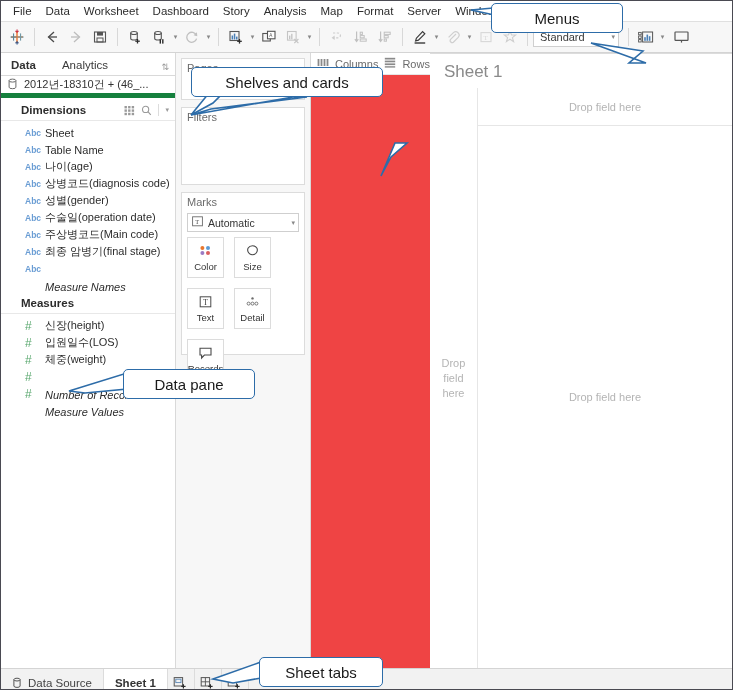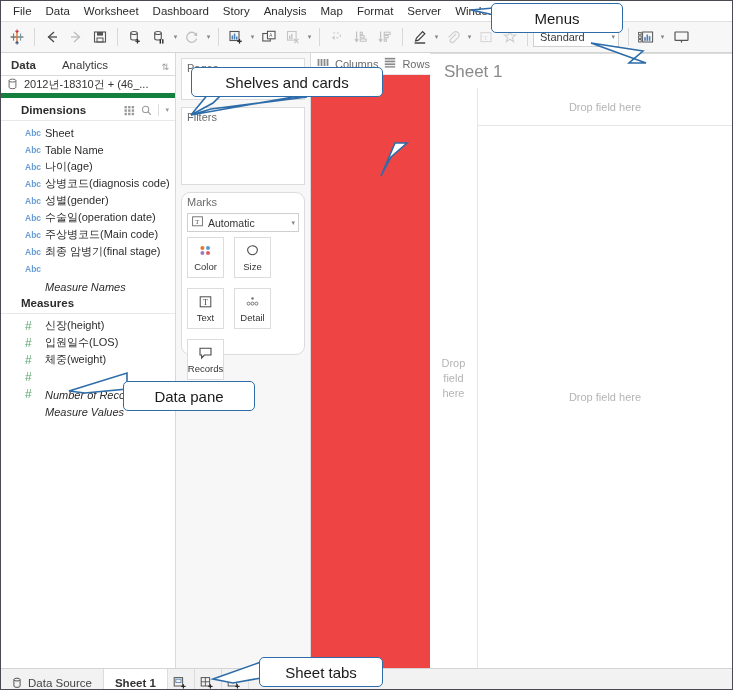--- a/index.html
+++ b/index.html
@@ -196,21 +196,21 @@
     box-sizing: border-box;
     margin-bottom: 7px;
   }
   .card .card-title {
     font-size: 11px;
     color: #6b6b6b;
     padding: 3px 0 2px 5px;
   }
   .card.pages { height: 42px; }
   .card.filters { height: 78px; }
-  .card.marks { height: 163px; border-radius: 9px; }
+  .card.marks { height: 163px; }
   .marks-select {
     margin: 3px 5px 5px 5px;
     height: 19px;
     border: 1px solid #cfcfcf;
     background: #fff;
     display: flex; align-items: center;
     font-size: 10.5px; color: #333;
     padding: 0 3px 0 4px;
     box-sizing: border-box;
     cursor: default;
@@ -885,21 +885,21 @@
     <span>Shelves and cards</span>
   </div>
 
   <svg class="leader" style="left:376px; top:138px; width:60px; height:40px;">
     <polygon points="4,37 18,4 30,4 14,18"></polygon>
   </svg>
 
   <svg class="leader" style="left:68px; top:368px; width:70px; height:32px;">
     <polygon points="0,22 58,4 58,20 16,24"></polygon>
   </svg>
-  <div class="callout" style="left:122px; top:380px; width:130px; height:28px;">
+  <div class="callout" style="left:122px; top:368px; width:130px; height:28px;">
     <span>Data pane</span>
   </div>
 
   <svg class="leader" style="left:212px; top:656px; width:60px; height:32px;">
     <polygon points="0,22 48,5 48,21 20,26"></polygon>
   </svg>
   <div class="callout" style="left:258px; top:656px; width:122px; height:28px;">
     <span>Sheet tabs</span>
   </div>
 

